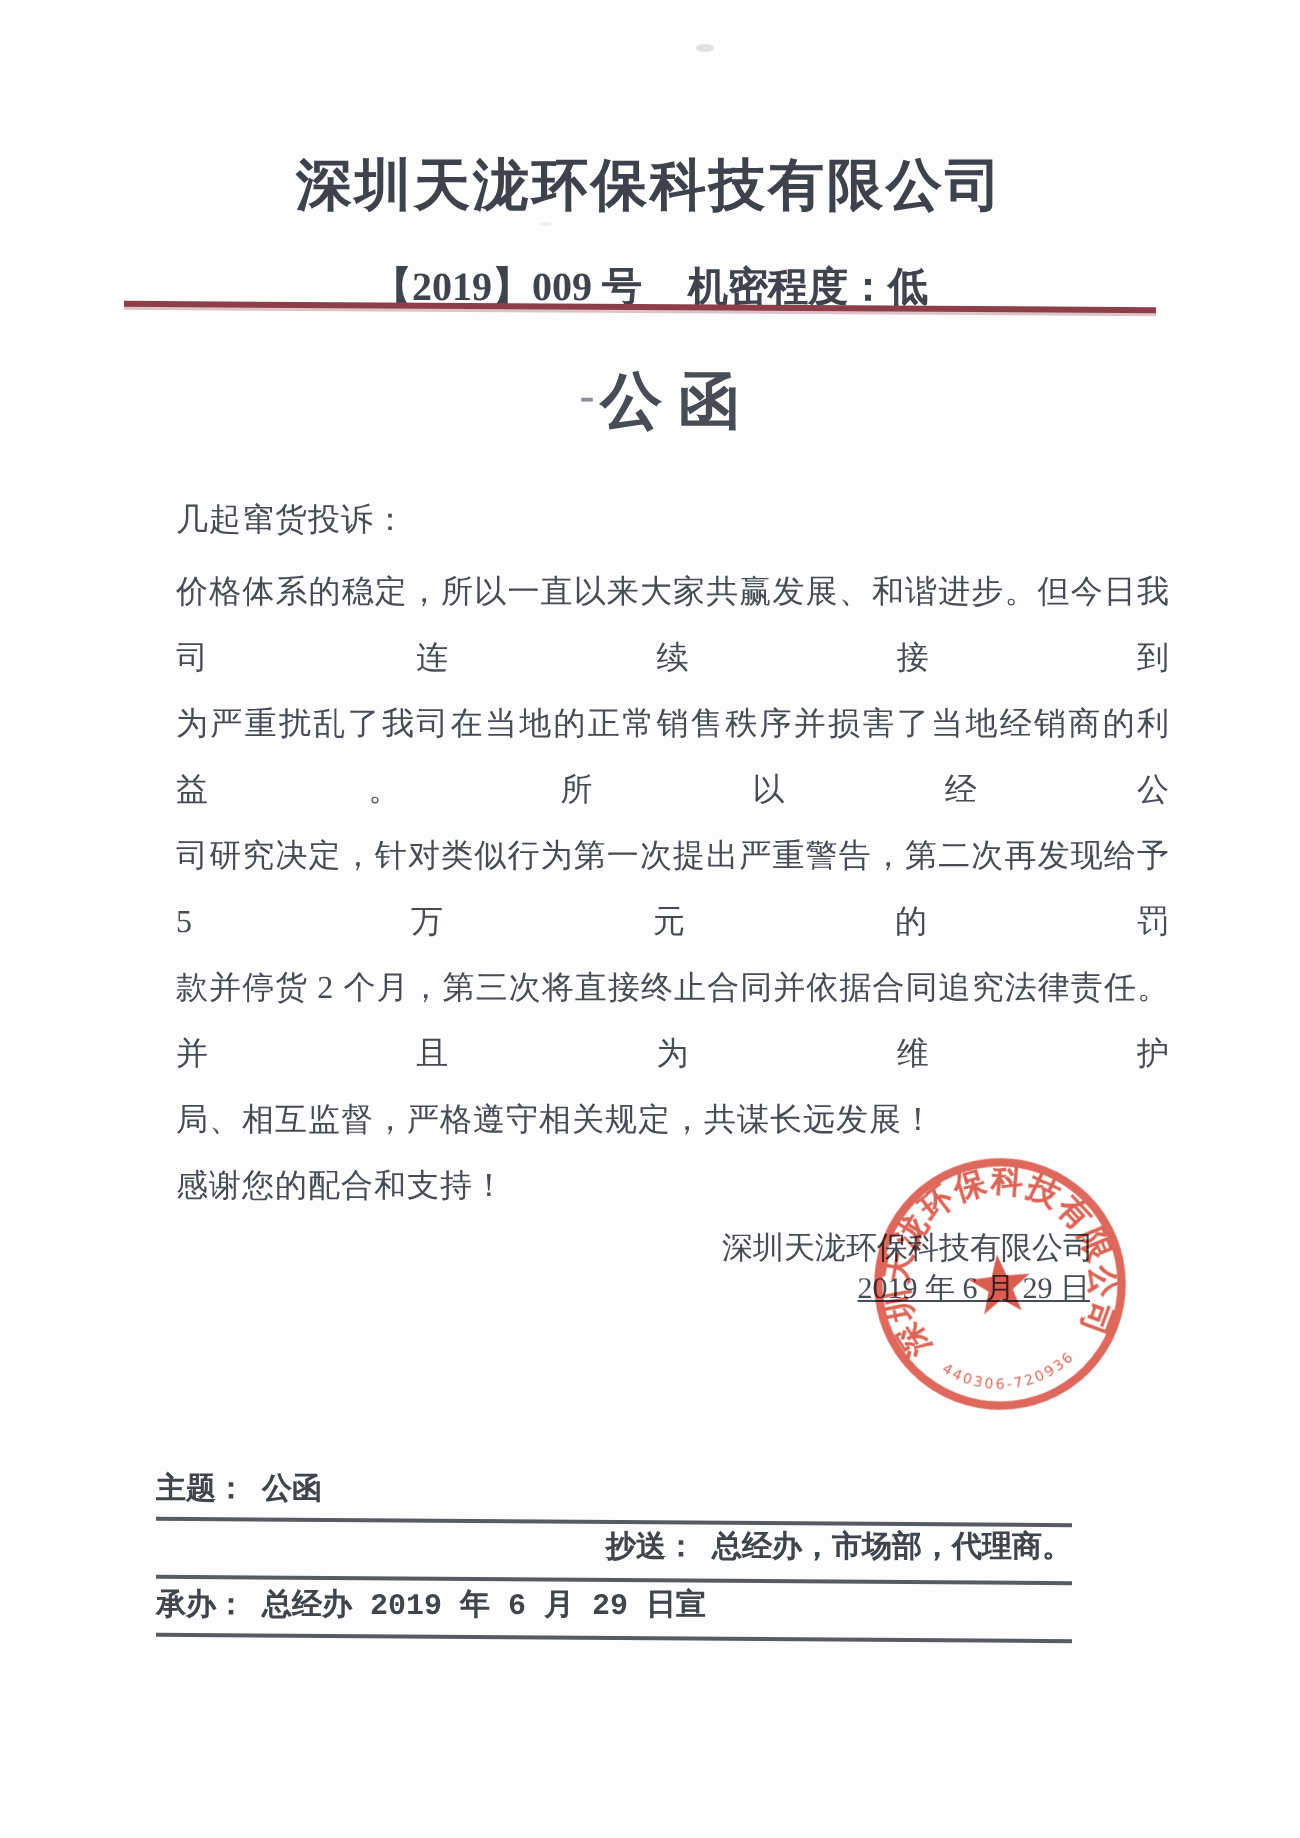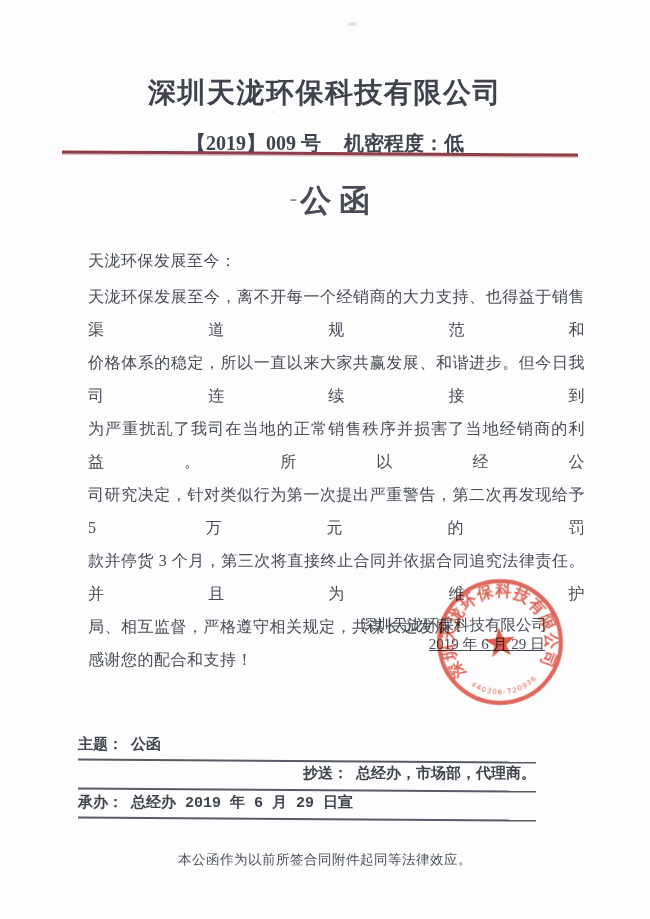--- a/index.html
+++ b/index.html
@@ -163,26 +163,25 @@
     <span class="sep-gap">机密程度：低</span>
   </div>
 
   <div class="red-rule"></div>
 
   <div class="letter-title-row">
     <span class="dash">-</span><span class="letter-title">公函</span>
   </div>
 
   <div class="letter-body">
-    <div class="greeting">天泷环保发展至今：</div>
-    <div class="bline stretch">天泷环保发展至今，离不开每一个经销商的大力支持、也得益于销售渠道规范和</div>
+    <div class="greeting">几起窜货投诉：</div>
     <div class="bline stretch">价格体系的稳定，所以一直以来大家共赢发展、和谐进步。但今日我司连续接到</div>
     <div class="bline stretch">为严重扰乱了我司在当地的正常销售秩序并损害了当地经销商的利益。所以经公</div>
     <div class="bline stretch">司研究决定，针对类似行为第一次提出严重警告，第二次再发现给予 5 万元的罚</div>
-    <div class="bline stretch">款并停货 3 个月，第三次将直接终止合同并依据合同追究法律责任。并且为维护</div>
+    <div class="bline stretch">款并停货 2 个月，第三次将直接终止合同并依据合同追究法律责任。并且为维护</div>
     <div class="bline">局、相互监督，严格遵守相关规定，共谋长远发展！</div>
     <div class="bline">感谢您的配合和支持！</div>
   </div>
 
   <div class="signature">
     <div class="sig-company">深圳天泷环保科技有限公司</div>
     <div class="sig-date">2019 年 6 月 29 日</div>
   </div>
 
   <div class="seal">
@@ -208,15 +207,14 @@
     <div class="meta-row r2">
       <span class="meta-label">抄送：</span><span>总经办，市场部，代理商。</span>
       <div class="meta-line"></div>
     </div>
     <div class="meta-row r3">
       <span class="meta-label">承办：</span><span>总经办 2019 年 6 月 29 日宣</span>
       <div class="meta-line"></div>
     </div>
   </div>
 
-  <div class="footer-note">本公函作为以前所签合同附件起同等法律效应。</div>
 
 </div>
 
 </body></html>

